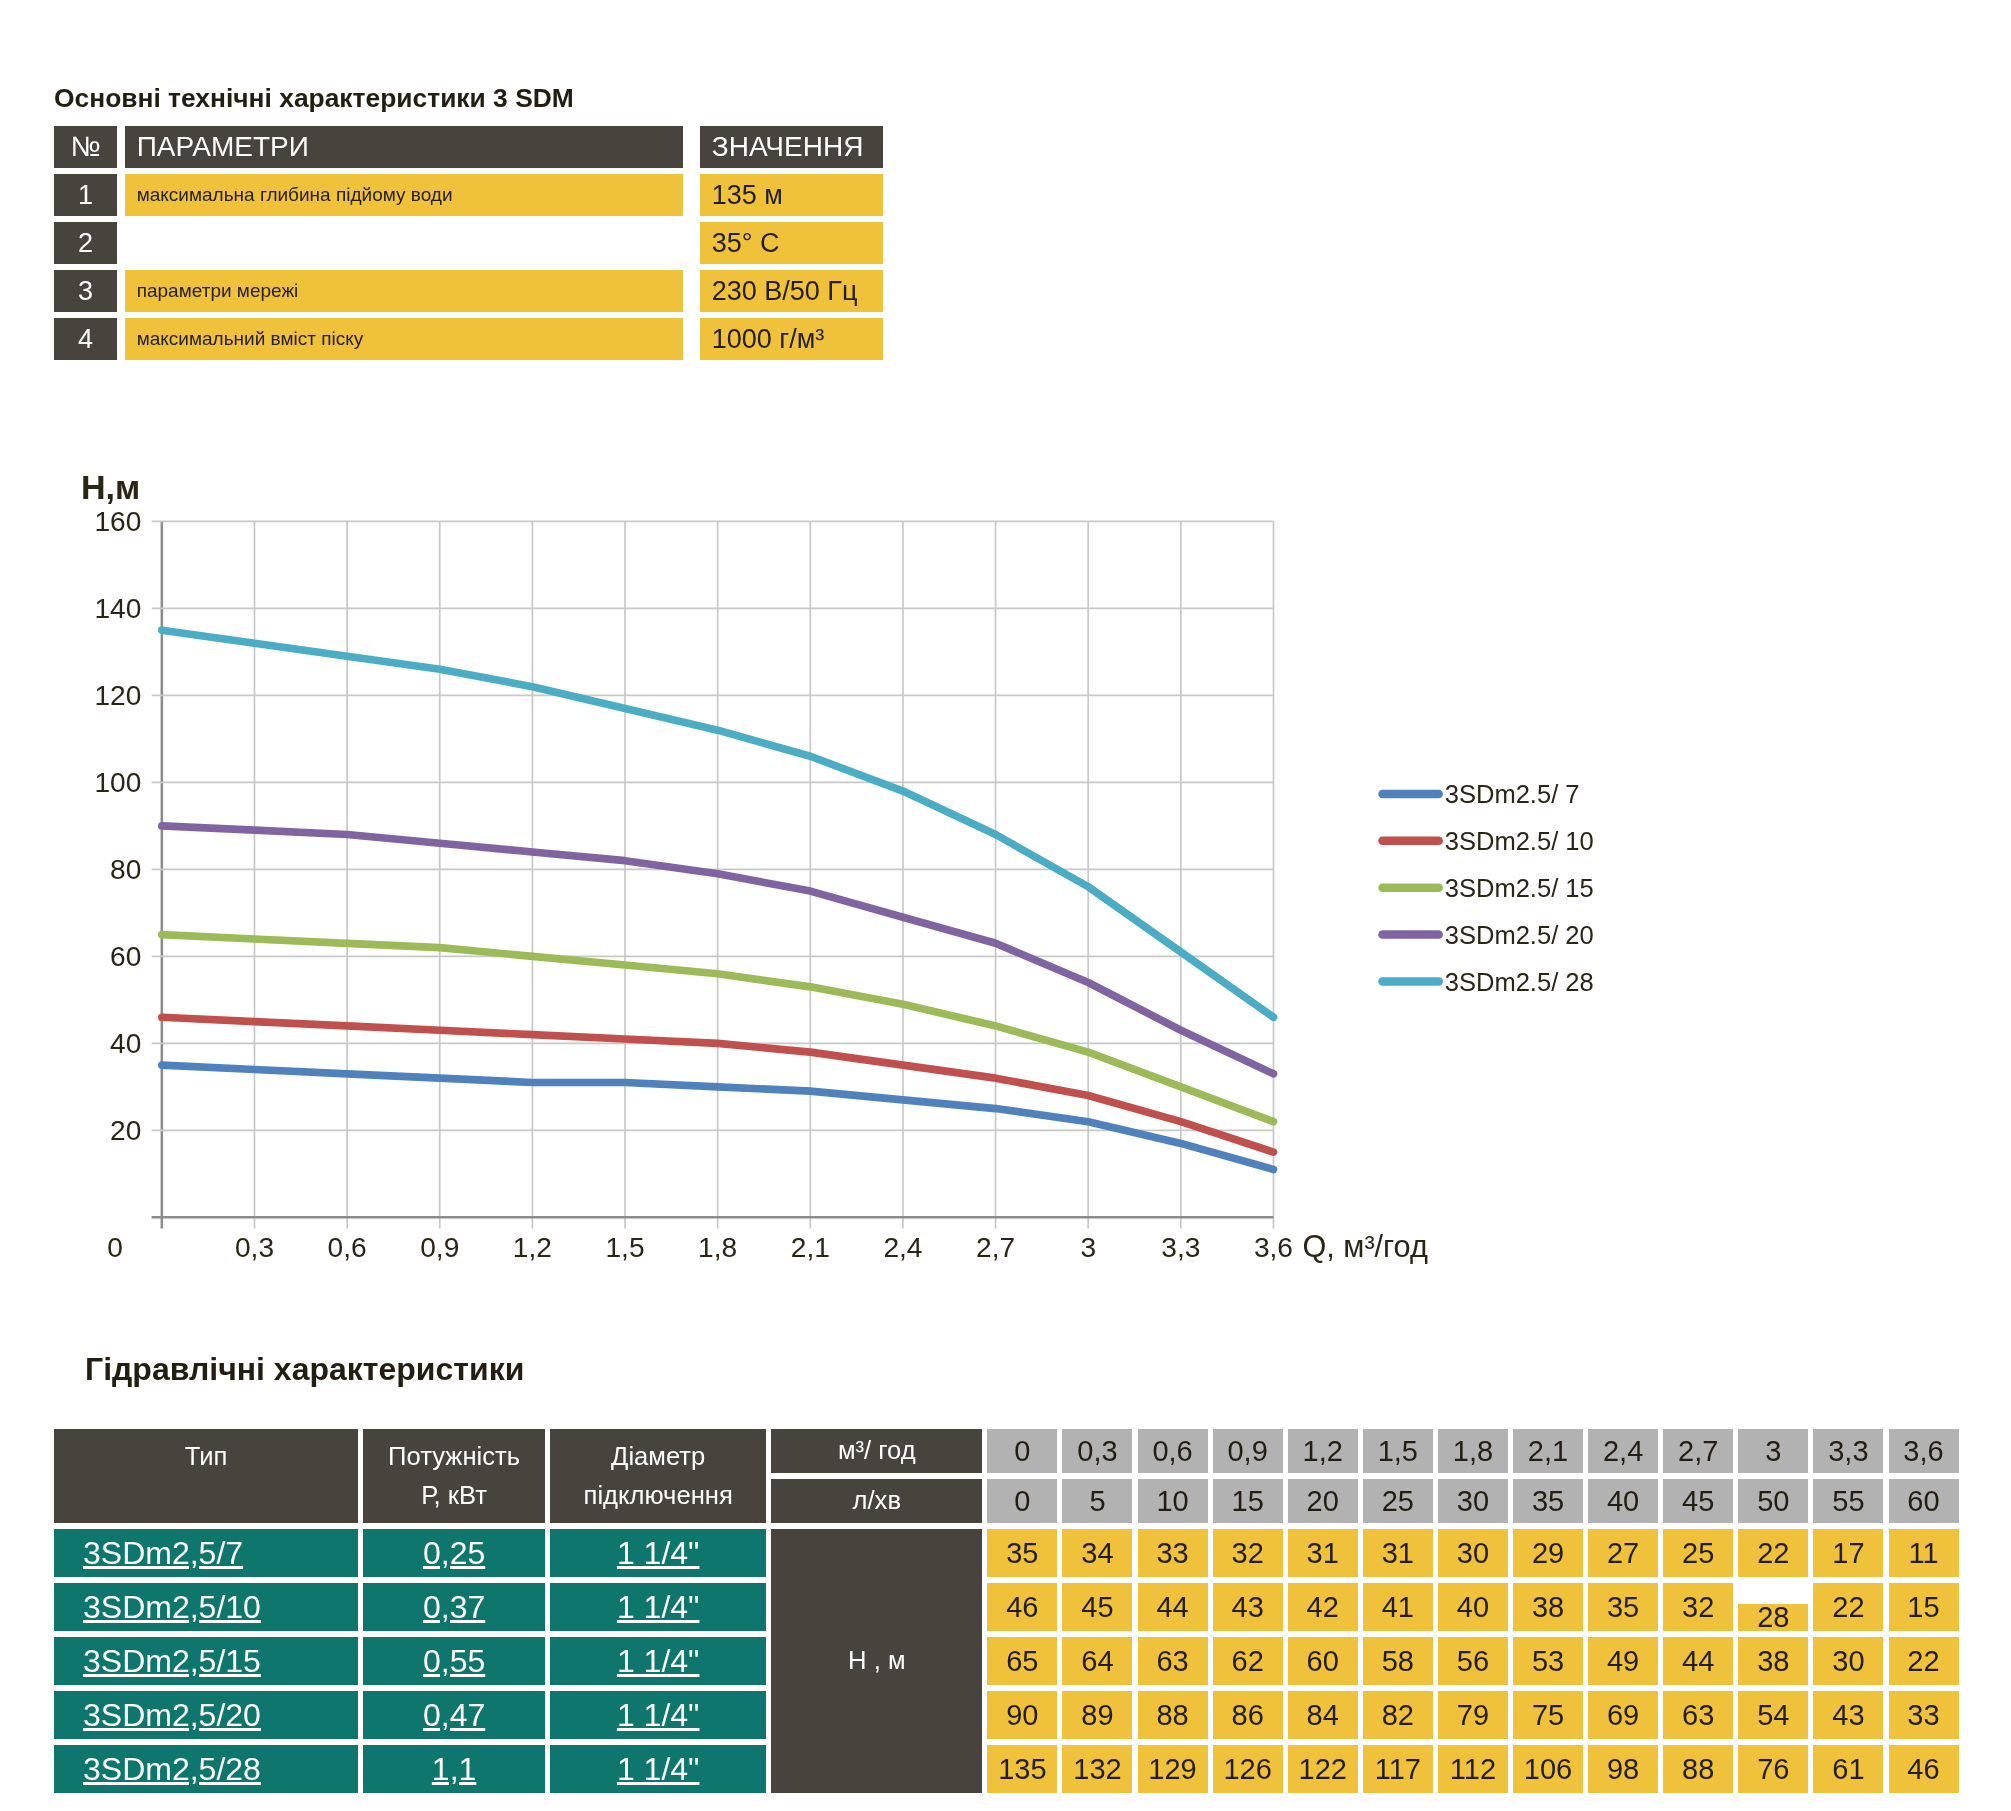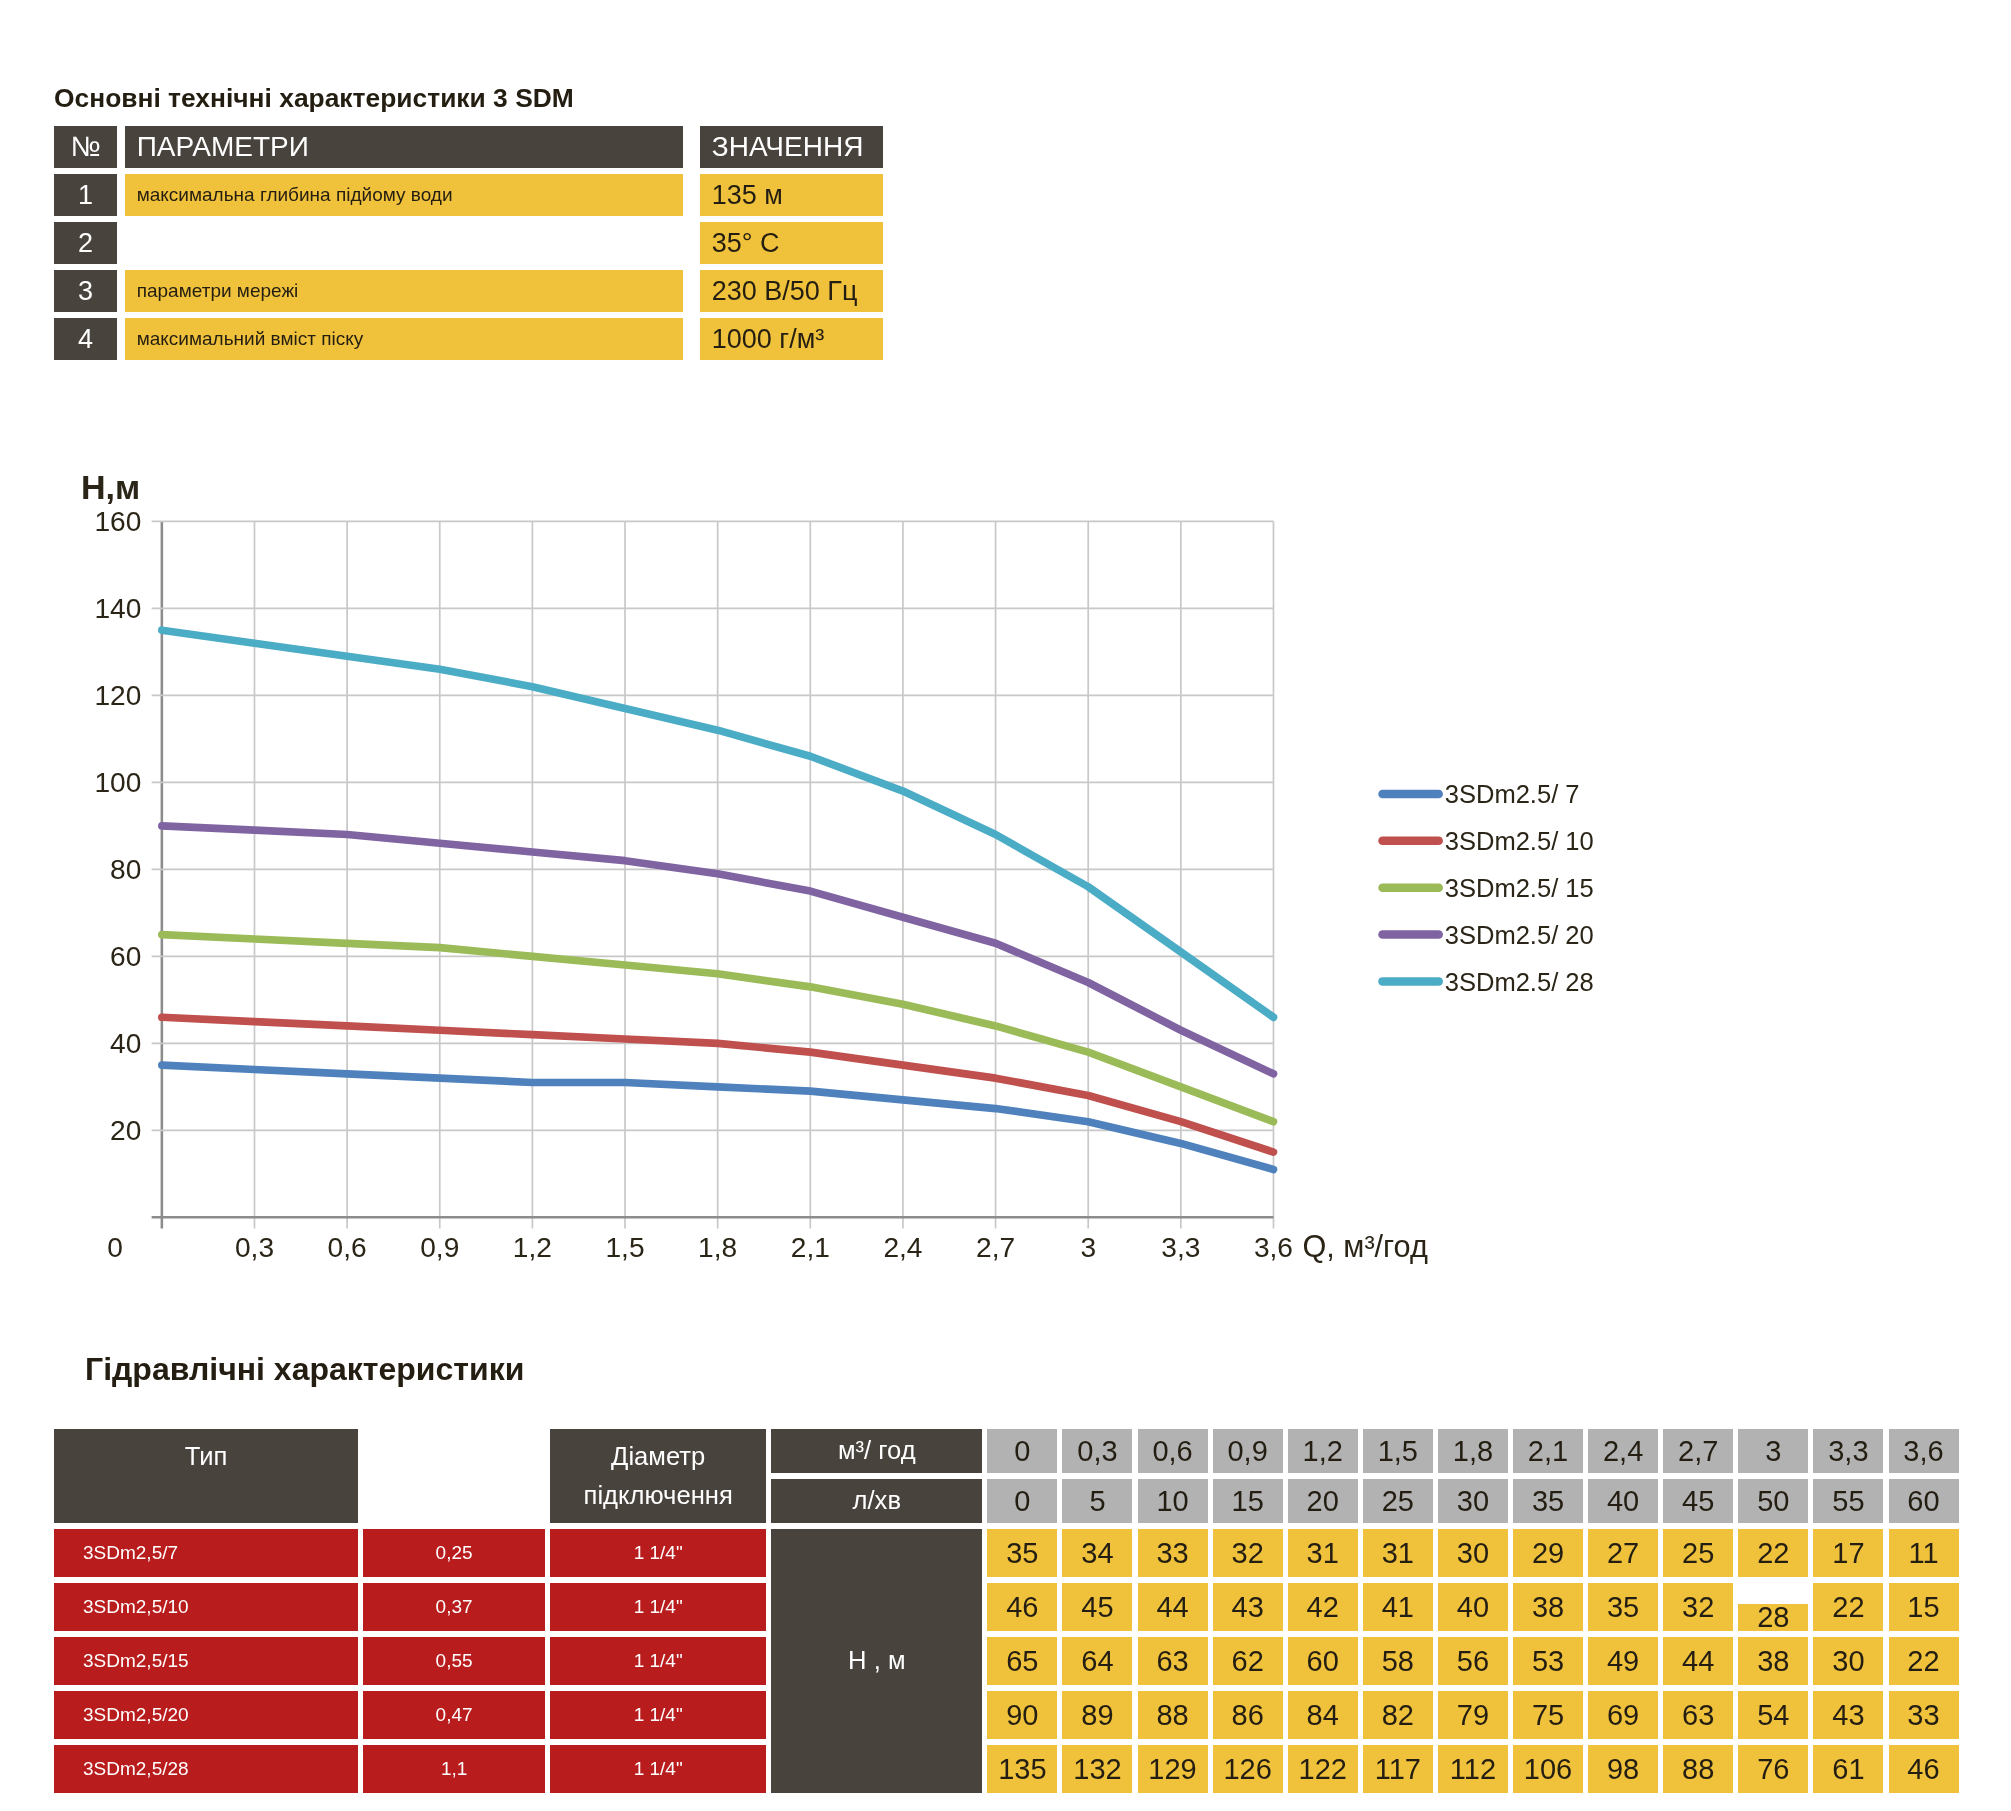--- a/index.html
+++ b/index.html
@@ -38,21 +38,21 @@
   }
   .hh { background:#49433D; color:#ffffff; display:flex; align-items:flex-start; justify-content:center;
         text-align:center; font-size:25.6px; white-space:pre-line; line-height:1.55; padding-top:7.7px; }
   .hh-type { grid-column:1; grid-row:1/3; }
   .hh-power { grid-column:2; grid-row:1/3; }
   .hh-diam { grid-column:3; grid-row:1/3; }
   .hh-m3 { grid-column:4; grid-row:1; align-items:center; padding-top:0; }
   .hh-lmin { grid-column:4; grid-row:2; align-items:center; padding-top:0; }
   .hh-nm { grid-column:4; grid-row:3/8; align-items:center; padding-top:0; }
   .gray { background:#B2B2B2; color:#241e12; display:flex; align-items:center; justify-content:center; font-size:29px; }
-  .darkc { background:#b91c1c; color:#ffffff; display:flex; align-items:center; justify-content:center; font-size:19px; }
+  .darkc { background:#0f766e; color:#ffffff; display:flex; align-items:center; justify-content:center; font-size:32px;text-decoration:underline; }
   .darkc.left { justify-content:flex-start; padding-left:29px; }
   .yellowc { background:#F0C23C; color:#241e12; display:flex; align-items:center; justify-content:center; font-size:29px; }
 </style>
 </head>
 <body>
 
 <div id="page-root">
 
   <h1 id="spec-title">Основні технічні характеристики 3 SDM</h1>
 
@@ -134,20 +134,22 @@
       <line x1="1623" y1="557" x2="1689" y2="557" stroke="#8064A2" stroke-width="10" stroke-linecap="round"></line>
       <text x="1696" y="568" font-size="30" fill="#1a1a1a">3SDm2.5/ 20</text>
       <line x1="1623" y1="612" x2="1689" y2="612" stroke="#4BACC6" stroke-width="10" stroke-linecap="round"></line>
       <text x="1696" y="623" font-size="30" fill="#1a1a1a">3SDm2.5/ 28</text>
     </svg>
 
   <h2 id="hydraulic-title">Гідравлічні характеристики</h2>
 
   <div id="hydraulic-grid">
     <div class="hh hh-type">Тип</div>
+    <div class="hh hh-power">Потужність
+Р, кВт</div>
     <div class="hh hh-diam">Діаметр
 підключення</div>
     <div class="hh hh-m3">м³/ год</div>
     <div class="hh hh-lmin">л/хв</div>
     <div class="hh hh-nm">Н , м</div>
 
   <div class="gray" style="grid-area: 1 / 5;">0</div>
       <div class="gray" style="grid-area: 1 / 6;">0,3</div>
       <div class="gray" style="grid-area: 1 / 7;">0,6</div>
       <div class="gray" style="grid-area: 1 / 8;">0,9</div>

